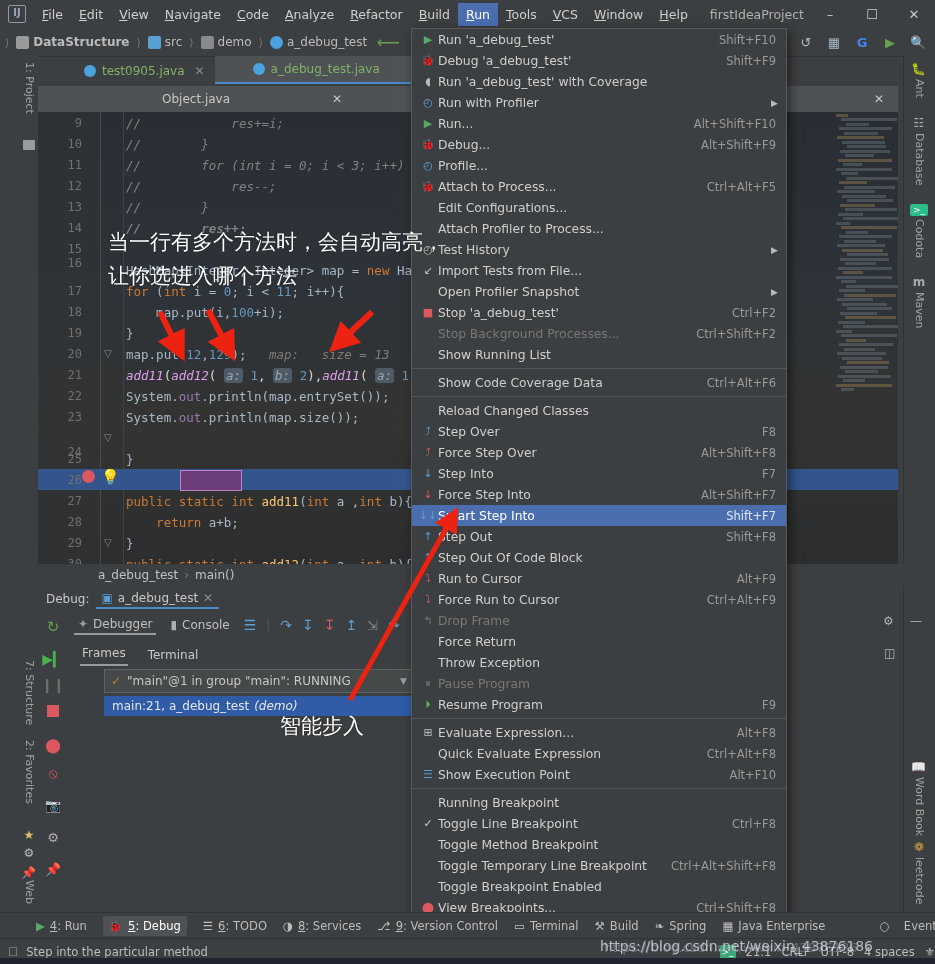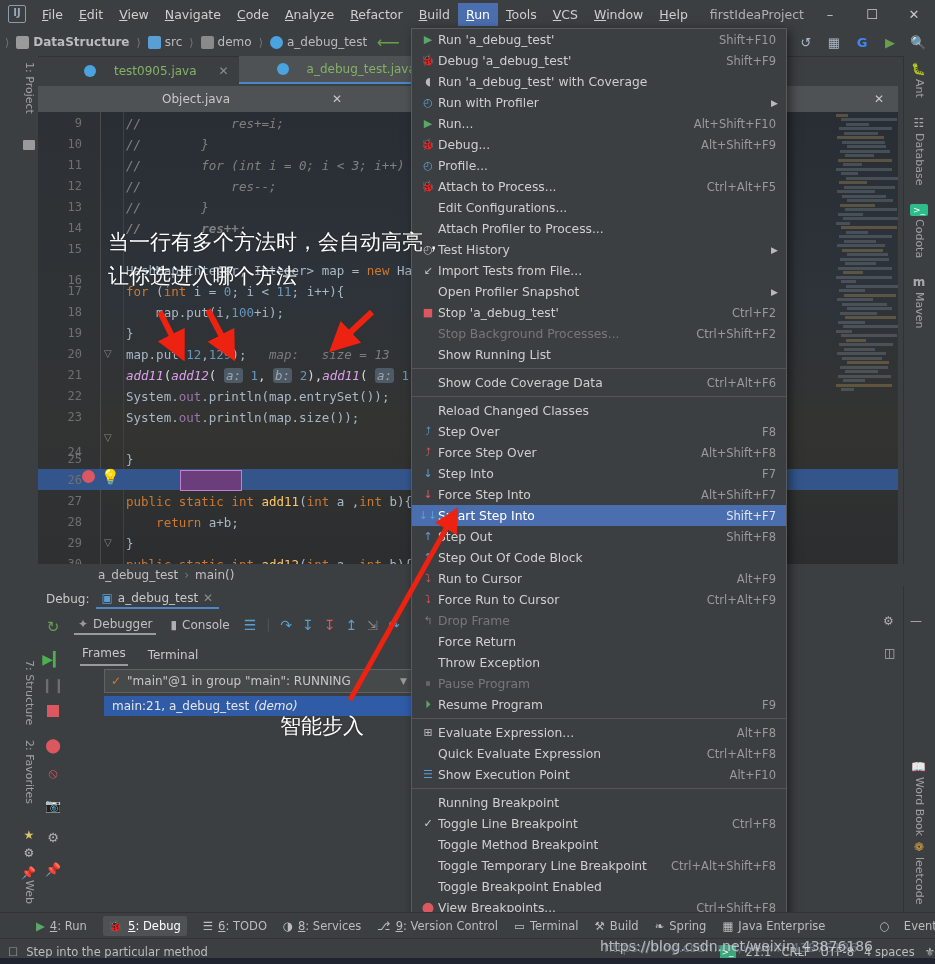--- a/index.html
+++ b/index.html
@@ -32,21 +32,21 @@
   .ci.folder{background:#5a9fd4;}
   .ci.pkg{background:#8a8a8a;}
   .ci.cls{background:#4aa3df;border-radius:50%;}
   .crumb.bold{font-weight:bold;color:#d8d8d8;}
   .crumb.green{color:#6a9e4f;}
   #navright{margin-left:auto;display:flex;align-items:center;gap:2px;padding-right:4px;}
   .navicon{width:26px;height:22px;display:flex;align-items:center;justify-content:center;color:#a9b7c6;font-size:13px;}
 
   
   #tabrow{left:38px;top:58px;width:860px;height:26px;background:#3c3f41;display:flex;align-items:flex-end;}
-  .etab{height:26px;display:flex;align-items:center;padding:0 10px;font-size:12px;color:#84b165;gap:18px;margin-top:9px;}
+  .etab{height:26px;display:flex;align-items:center;padding:0 10px;font-size:12px;color:#84b165;gap:6px;margin-top:9px;}
   .etab.sel{background:#4e5254;border-bottom:2px solid #4a88c7;}
   .etab .dot{width:12px;height:12px;border-radius:50%;background:#4aa3df;display:inline-block;}
   .etab .x{color:#8d8d8d;font-size:12px;margin-left:4px;}
   #tabrow2{left:38px;top:86px;width:860px;height:26px;background:#4e5254;display:flex;align-items:center;}
   .etab2{height:26px;display:flex;align-items:center;padding:0 10px;font-size:12px;color:#c8c8c8;gap:6px;}
 
   
   #leftstrip{left:0;top:56px;width:20px;height:864px;background:#3c3f41;border-right:1px solid #323232;}
   #leftstrip2{left:20px;top:56px;width:18px;height:864px;background:#3c3f41;}
   .vlabel{writing-mode:vertical-rl;font-size:11px;color:#a0a0a0;white-space:nowrap;}
@@ -288,21 +288,21 @@
       <div class="lnum" style="top: 46px;">11</div>
       <div class="ctext" style="top: 46px;"><span class="c-com">//        for (int i = 0; i &lt; 3; i++) {</span></div>
       <div class="lnum" style="top: 67px;">12</div>
       <div class="ctext" style="top: 67px;"><span class="c-com">//            res--;</span></div>
       <div class="lnum" style="top: 88px;">13</div>
       <div class="ctext" style="top: 88px;"><span class="c-com">//        }</span></div>
       <div class="lnum" style="top: 109px;">14</div>
       <div class="ctext" style="top: 109px; font-weight: bold;"><span class="c-com">//        res++;</span></div>
       <div class="lnum" style="top: 130px;">15</div>
       <div class="ctext" style="top: 130px;"><span class="c-id"></span></div>
-      <div class="lnum" style="top: 161px;">16</div>
+      <div class="lnum" style="top: 144px;">16</div>
       <div class="ctext" style="top: 151px;"><span class="c-id">HashMap&lt;Integer, Integer&gt; map = <span class="c-kw">new</span> Ha</span></div>
       <div class="lnum" style="top: 172px;">17</div>
       <div class="ctext" style="top: 172px;"><span class="c-id"><span class="c-kw">for</span> (<span class="c-kw">int</span> i = <span class="c-num">0</span>; i &lt; <span class="c-num">11</span>; i++){</span></div>
       <div class="lnum" style="top: 193px;">18</div>
       <div class="ctext" style="top: 193px;"><span class="c-id">    map.put(i,<span class="c-num">100</span>+i);</span></div>
       <div class="lnum" style="top: 214px;">19</div>
       <div class="ctext" style="top: 214px;"><span class="c-id">}</span></div>
       <div class="lnum" style="top: 235px;">20</div>
       <div class="ctext" style="top: 235px;"><span class="c-id">map.put(<span class="c-num">12</span>,<span class="c-num">129</span>);</span><span class="c-hint">   map:   size = 13</span></div>
       <div class="lnum" style="top: 256px;">21</div>

